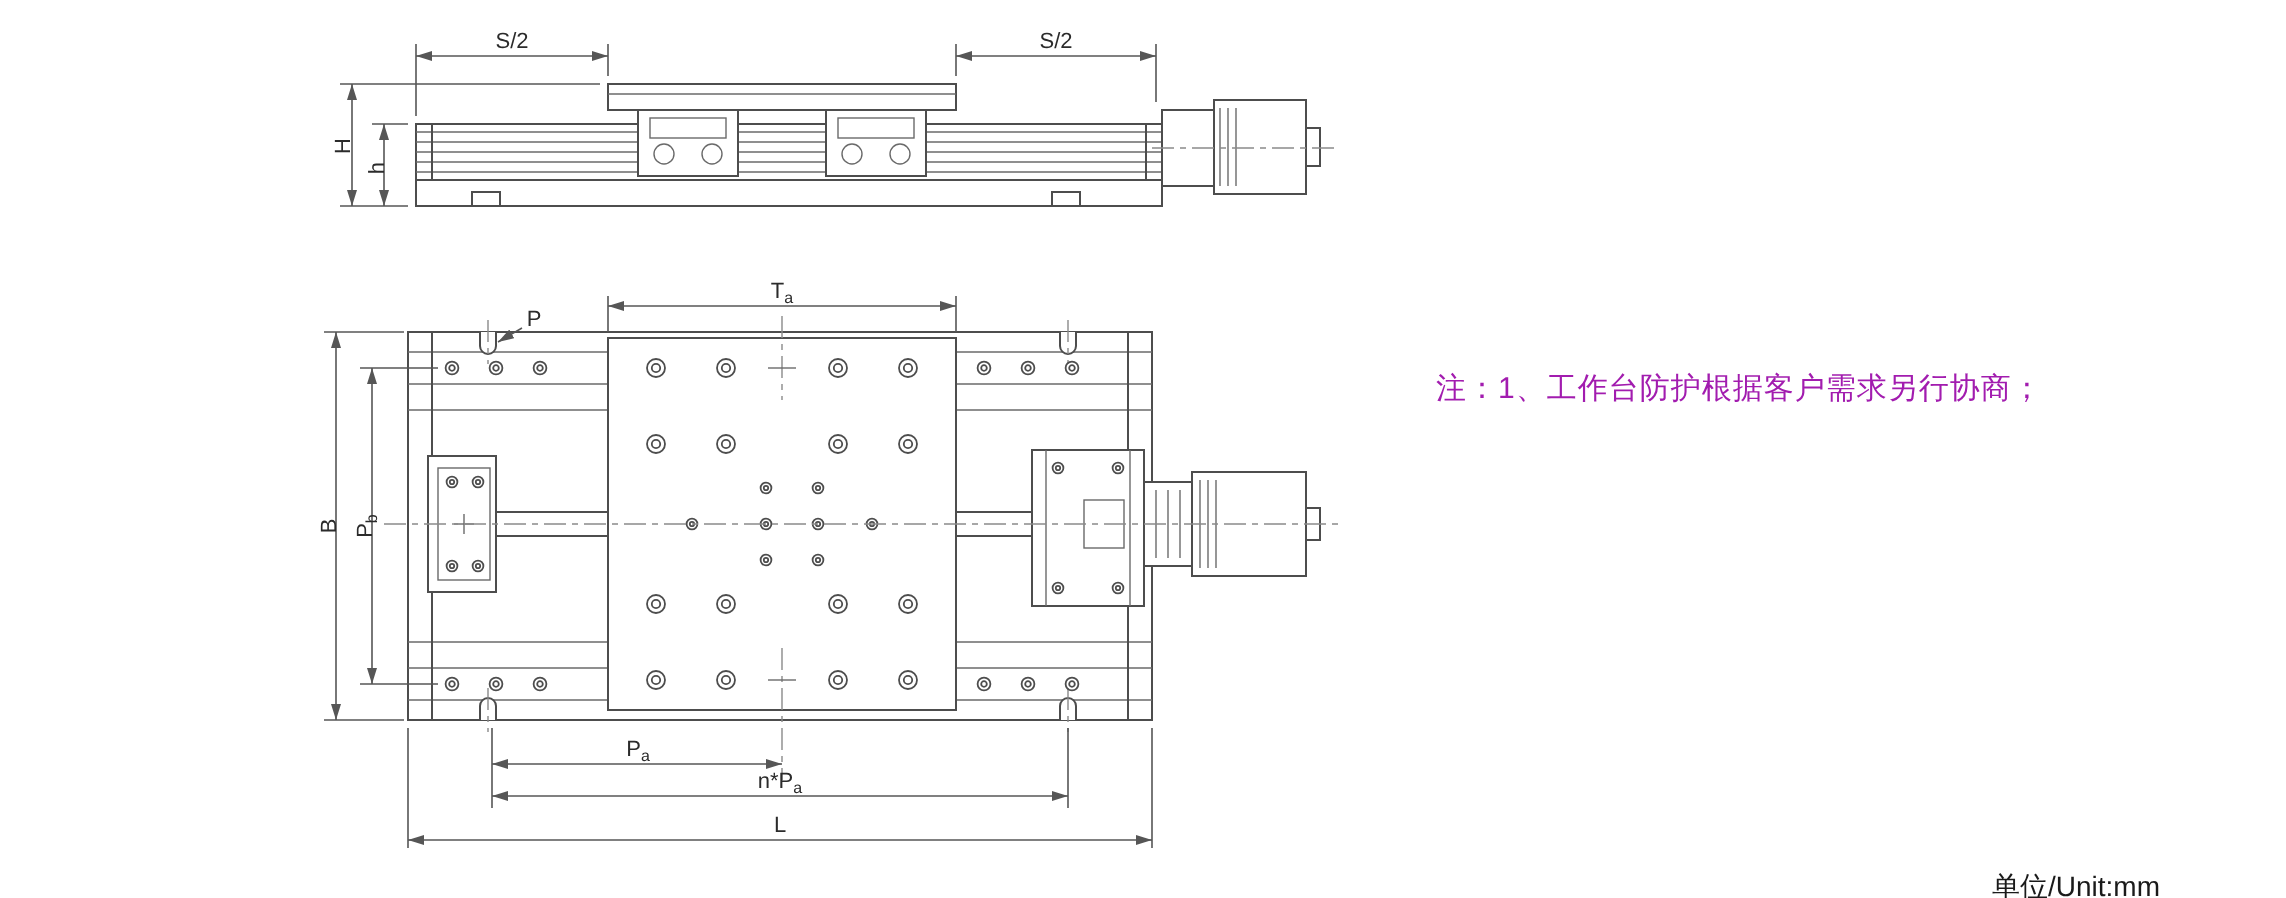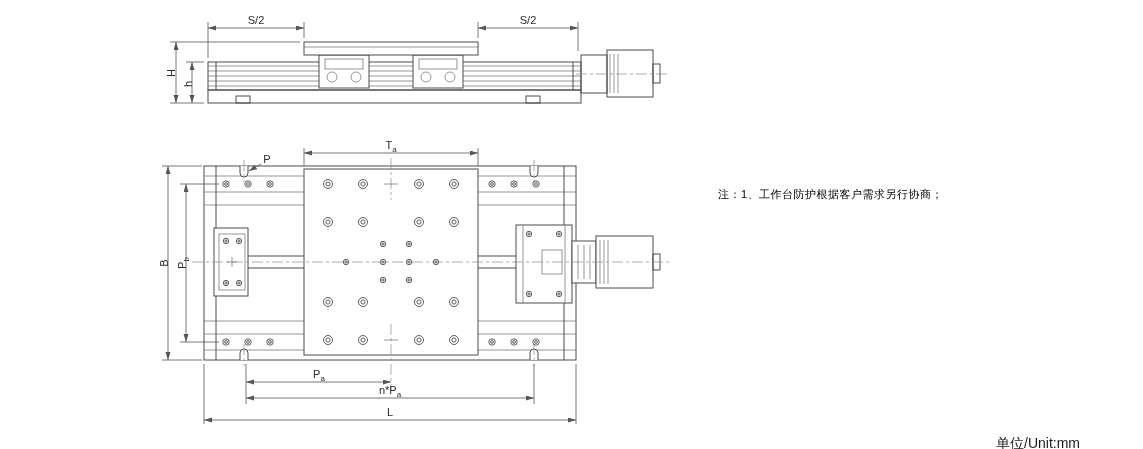--- a/index.html
+++ b/index.html
@@ -15,21 +15,21 @@
   .dim  { stroke:#565656; stroke-width:0.8; fill:none; }
   .cl   { stroke:#8a8a8a; stroke-width:0.7; fill:none; stroke-dasharray:11 3 3 3; }
   .hole { stroke:#4d4d4d; stroke-width:0.9; fill:none; }
   .fillw { fill:#ffffff; }
 
   text.dimlbl { font-family:"Liberation Sans", sans-serif; font-size:11px; fill:#2b2b2b; }
   tspan.sublbl { font-size:8px; }
 
   .notes {
     position:absolute; left:682px; top:180px;
-    font-size:11px; color:#000000; line-height:29px; letter-spacing:0.5px;
+    font-size:15px; color:#a21caf; line-height:29px; letter-spacing:0.5px;
     white-space:nowrap;
   }
   .note-indent { margin-left:30px; }
   .unit-label {
     position:absolute; left:960px; top:435px;
     font-size:14px; color:#1a1a1a; white-space:nowrap;
   }
 </style>
 </head>
 <body>

